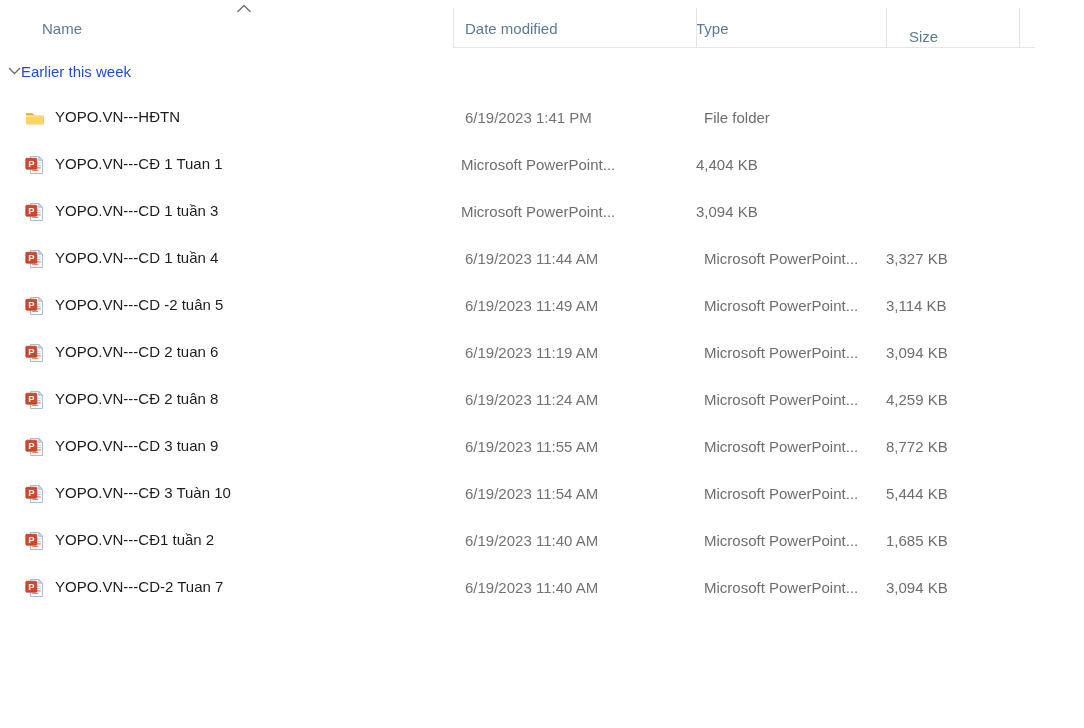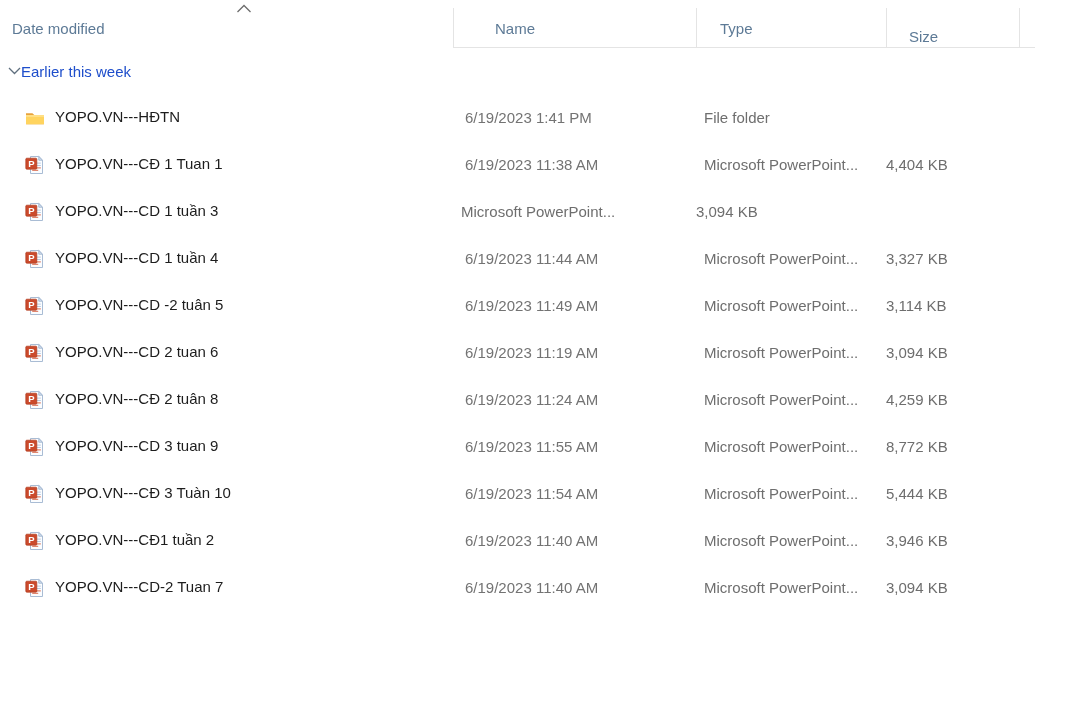--- a/index.html
+++ b/index.html
@@ -8,21 +8,21 @@
     font-family:"Liberation Sans",sans-serif;font-size:15px;color:#1d1d1d;
     -webkit-font-smoothing:antialiased;
   }
   .file-list{position:relative;width:1084px;}
 
   
   .col-header{position:relative;height:48px;display:grid;grid-template-columns:453px 243px 190px 133px;}
   .col-head{display:flex;align-items:center;padding-top:9px;color:#5d7a96;cursor:default;}
   .col-head.name{padding-left:42px;}
   .col-head.date{padding-left:12px;}
-  .col-head.type{padding-left:0;margin-left:24px;}
+  .col-head.type{padding-left:0;}
   .col-head.size{padding-left:23px;margin-top:15px;}
   .v-sep{position:absolute;top:8px;width:1px;height:39px;background:#e4e4e4;}
   .v-sep.s1{left:453px;} .v-sep.s2{left:696px;} .v-sep.s3{left:886px;} .v-sep.s4{left:1019px;}
   .h-sep{position:absolute;top:47px;left:453px;width:582px;height:1px;background:#e4e4e4;}
   .sort-caret{position:absolute;left:236px;top:4px;width:16px;height:10px;}
 
   
   .group-row{height:46px;display:flex;align-items:center;}
   .group-chevron{width:13px;height:8px;margin-left:8px;flex:0 0 auto;cursor:pointer;}
   .group-label{margin-left:0;color:#1e4ecb;}
@@ -36,25 +36,25 @@
   .cell-date{padding-left:12px;color:#737373;}
   .cell-type{padding-left:8px;color:#6e6e6e;}
   .cell-size{text-align:left;padding-right:4px;color:#6e6e6e;}
 </style>
 </head>
 <body>
 
 <div class="file-list">
 
   <div class="col-header">
+    <div class="col-head name">
+        <span>Name</span>
+      </div>
     <div class="col-head date">
         <span>Date modified</span>
-      </div>
-    <div class="col-head name">
-        <span>Name</span>
       </div>
     <div class="col-head type">
         <span>Type</span>
       </div>
     <div class="col-head size">
         <span>Size</span>
       </div>
 
     <svg class="sort-caret" viewBox="0 0 16 10">
       <polyline points="1.5,8 8,1.5 14.5,8" fill="none" stroke="#6d6d6d" stroke-width="1.3"></polyline>
@@ -101,21 +101,20 @@
           <rect x="7.2" y="7.6" width="8.6" height="1" fill="#b9cadf"></rect>
           <rect x="7.2" y="10" width="8.6" height="1" fill="#b9cadf"></rect>
           <rect x="7.2" y="12.4" width="8.6" height="1" fill="#d9694d"></rect>
           <rect x="7.2" y="14.8" width="6" height="1" fill="#d9694d"></rect>
           <rect x="0.8" y="3.2" width="11" height="11" rx="1" fill="#cb4a2c" stroke="#b03c20" stroke-width="0.7"></rect>
           <text x="6.3" y="12" text-anchor="middle" font-family="Liberation Sans, sans-serif" font-size="9.5" font-weight="bold" fill="#ffffff">P</text>
         </svg>
       </span>
       <span class="name-label">YOPO.VN---CĐ 1 Tuan 1</span>
     </div>
-    <div class="cell cell-date">6/19/2023 11:38 AM</div>
     <div class="cell cell-type">Microsoft PowerPoint...</div>
     <div class="cell cell-size">4,404 KB</div>
   </div>
 
   <div class="row is-file">
     <div class="cell cell-name">
 
       <span class="icon pptx">
         <svg viewBox="0 0 20 20" width="20" height="20">
           <path d="M5.5,1.5 L13.8,1.5 L17.5,5.2 L17.5,18.5 L5.5,18.5 Z" fill="#fbfdff" stroke="#9fb4cf" stroke-width="0.9"></path>
@@ -278,21 +277,21 @@
           <rect x="7.2" y="12.4" width="8.6" height="1" fill="#d9694d"></rect>
           <rect x="7.2" y="14.8" width="6" height="1" fill="#d9694d"></rect>
           <rect x="0.8" y="3.2" width="11" height="11" rx="1" fill="#cb4a2c" stroke="#b03c20" stroke-width="0.7"></rect>
           <text x="6.3" y="12" text-anchor="middle" font-family="Liberation Sans, sans-serif" font-size="9.5" font-weight="bold" fill="#ffffff">P</text>
         </svg>
       </span>
       <span class="name-label">YOPO.VN---CĐ1 tuần 2</span>
     </div>
     <div class="cell cell-date">6/19/2023 11:40 AM</div>
     <div class="cell cell-type">Microsoft PowerPoint...</div>
-    <div class="cell cell-size">3,946 KB</div>
+    <div class="cell cell-size">1,685 KB</div>
   </div>
 
   <div class="row is-file">
     <div class="cell cell-name">
 
       <span class="icon pptx">
         <svg viewBox="0 0 20 20" width="20" height="20">
           <path d="M5.5,1.5 L13.8,1.5 L17.5,5.2 L17.5,18.5 L5.5,18.5 Z" fill="#fbfdff" stroke="#9fb4cf" stroke-width="0.9"></path>
           <path d="M13.8,1.5 L13.8,5.2 L17.5,5.2 Z" fill="#d6e1ef" stroke="#9fb4cf" stroke-width="0.9"></path>
           <rect x="7.2" y="7.6" width="8.6" height="1" fill="#b9cadf"></rect>

